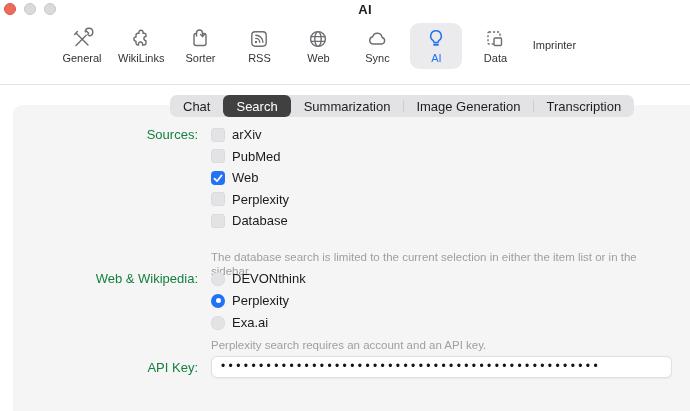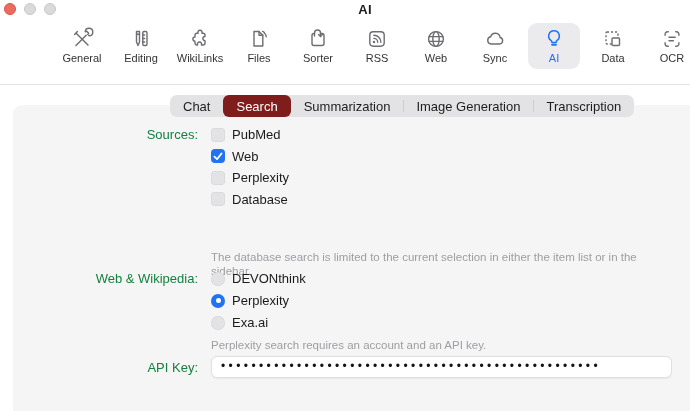--- a/index.html
+++ b/index.html
@@ -34,21 +34,21 @@
     position:absolute;left:13px;top:105px;right:0;bottom:0;
     background:#f5f5f6;border-top-left-radius:9px;
   }
   
   .segbar{
     position:absolute;top:95px;left:170px;height:22px;display:flex;align-items:flex-start;
     background:#e3e3e5;border-radius:7px;font-size:13px;color:#1d1d1f;
   }
   .tab{position:relative;height:22px;display:flex;align-items:center;padding:0 13px;border-radius:6px;white-space:nowrap;cursor:default;}
   .tab.lsep::before{content:"";position:absolute;left:0;top:5px;bottom:5px;width:1px;background:#cecece;}
-  .tab.sel{background:#7f1d1d;color:#ffffff;}
+  .tab.sel{background:#404040;color:#ffffff;}
   
   .flabel{position:absolute;left:0;width:198px;text-align:right;font-size:13px;color:#15803d;white-space:nowrap;}
   .optcol{position:absolute;left:211px;display:flex;flex-direction:column;}
   .optrow{display:flex;align-items:center;height:15px;margin-bottom:6.5px;cursor:default;}
   .optlabel{font-size:13px;color:#1b1b1d;margin-left:7px;white-space:nowrap;}
   .cbox{width:14px;height:14px;border-radius:4px;background:#e3e3e6;box-shadow:inset 0 0 0 .5px rgba(0,0,0,.07);display:flex;align-items:center;justify-content:center;}
   .cbox.checked{background:#2272f4;box-shadow:none;}
   .cbox svg{display:none;}
   .cbox.checked svg{display:block;}
   .radio{width:14px;height:14px;border-radius:50%;background:#e3e3e6;box-shadow:inset 0 0 0 .5px rgba(0,0,0,.07);display:flex;align-items:center;justify-content:center;}
@@ -83,46 +83,24 @@
             <path d="M15.2 4.8 a3.8 3.8 0 1 1 4 4 l-1.5-1.5 1-1-1-1-1-1z"></path>
           <path d="M6.2 6.2 L18 18"></path>
             <path d="M4.6 7.4 L7.4 4.6"></path>
         </svg>
       </span>
       <span class="tlabel">General</span>
     </div>
     <div class="titem">
       <span class="ticon">
         <svg width="24" height="24" viewBox="0 0 24 24" fill="none" stroke="currentColor" stroke-width="1.4" stroke-linecap="round" stroke-linejoin="round">
-          <path d="M7.5 4.5 h3 v10.5 l-1.5 3.5 -1.5-3.5 z"></path>
-            <path d="M7.5 7.2 h3"></path>
-          <rect x="13.8" y="4.5" width="4.2" height="14" rx="1.2"></rect>
-            <path d="M13.8 8 h1.8 M13.8 11.5 h1.8 M13.8 15 h1.8"></path>
-        </svg>
-      </span>
-      <span class="tlabel">Editing</span>
-    </div>
-    <div class="titem">
-      <span class="ticon">
-        <svg width="24" height="24" viewBox="0 0 24 24" fill="none" stroke="currentColor" stroke-width="1.4" stroke-linecap="round" stroke-linejoin="round">
           <path d="M7 10 V8.2 C7 7.1 7.9 6.2 9 6.2 h1.1 a2.1 2.1 0 1 1 3.8 0 H15 c1.1 0 2 .9 2 2 v1.3 a2.1 2.1 0 1 0 0 4.2 V16 c0 1.1-.9 2-2 2 h-1.6 a2.1 2.1 0 1 0 -3.8 0 H9 c-1.1 0-2-.9-2-2 v-1.8 a2.1 2.1 0 1 1 0-4.2 z"></path>
         </svg>
       </span>
       <span class="tlabel">WikiLinks</span>
-    </div>
-    <div class="titem">
-      <span class="ticon">
-        <svg width="24" height="24" viewBox="0 0 24 24" fill="none" stroke="currentColor" stroke-width="1.4" stroke-linecap="round" stroke-linejoin="round">
-          <path d="M7 4.5 h5 L15.8 8.3 V19 H7 z"></path>
-            <path d="M12 4.5 V8.3 h3.8"></path>
-          <path d="M17.2 6 q1.9 1.3 2 3.7"></path>
-            <path d="M15.6 4.4 q1 .3 1.7 1"></path>
-        </svg>
-      </span>
-      <span class="tlabel">Files</span>
     </div>
     <div class="titem">
       <span class="ticon">
         <svg width="24" height="24" viewBox="0 0 24 24" fill="none" stroke="currentColor" stroke-width="1.4" stroke-linecap="round" stroke-linejoin="round">
           <path d="M8.5 6.5 H8 a2 2 0 0 0 -2 2 v8 a2 2 0 0 0 2 2 h8 a2 2 0 0 0 2-2 v-8 a2 2 0 0 0 -2-2 h-1"></path>
           <path d="M8.5 9 V6 a3 3 0 0 1 3-3 h0 a3 3 0 0 1 3 3 v3.5"></path>
             <path d="M12.6 7.6 l1.9 1.9 1.9-1.9"></path>
         </svg>
       </span>
       <span class="tlabel">Sorter</span>
@@ -166,33 +144,20 @@
       <span class="tlabel">AI</span>
     </div>
     <div class="titem">
       <span class="ticon">
         <svg width="24" height="24" viewBox="0 0 24 24" fill="none" stroke="currentColor" stroke-width="1.4" stroke-linejoin="round">
           <rect x="5" y="5" width="12" height="12" rx="1" stroke-dasharray="2.1 1.9"></rect>
           <rect x="11" y="11" width="7.5" height="7.5" rx="1" fill="#ffffff"></rect>
         </svg>
       </span>
       <span class="tlabel">Data</span>
-    </div>
-    <div class="titem">
-      <span class="ticon">
-        <svg width="24" height="24" viewBox="0 0 24 24" fill="none" stroke="currentColor" stroke-width="1.4" stroke-linecap="round" stroke-linejoin="round">
-          <path d="M8.3 4.8 H7.5 a2.4 2.4 0 0 0 -2.4 2.4 v1"></path>
-            <path d="M5.1 15.8 v1 a2.4 2.4 0 0 0 2.4 2.4 h.8"></path>
-          <path d="M15.7 4.8 h.8 a2.4 2.4 0 0 1 2.4 2.4 v1"></path>
-            <path d="M18.9 15.8 v1 a2.4 2.4 0 0 1 -2.4 2.4 h-.8"></path>
-          <path d="M9 10.3 h6.2"></path>
-            <path d="M9 13.7 h4.4"></path>
-        </svg>
-      </span>
-      <span class="tlabel">OCR</span>
     </div>
     <div class="titem">
 
       <span class="tlabel">Imprinter</span>
     </div>
   </div>
   <div class="tb-divider"></div>
 
   <div class="panel"></div>
 
@@ -201,20 +166,24 @@
     <div class="tab sel">Search</div>
     <div class="tab">Summarization</div>
     <div class="tab lsep">Image Generation</div>
     <div class="tab lsep">Transcription</div>
   </div>
 
   <div class="flabel" style="top:127px">Sources:</div>
   <div class="optcol" style="top:127px">
     <div class="optrow">
       <span class="cbox"></span>
+      <span class="optlabel">arXiv</span>
+    </div>
+    <div class="optrow">
+      <span class="cbox"></span>
       <span class="optlabel">PubMed</span>
     </div>
     <div class="optrow">
       <span class="cbox checked">
           <svg width="14" height="14" viewBox="0 0 14 14" fill="none" stroke="#fff" stroke-width="1.7" stroke-linecap="round" stroke-linejoin="round">
             <polyline points="3.4,7.6 6,10.2 10.6,4.4"></polyline>
           </svg>
         </span>
       <span class="optlabel">Web</span>
     </div>

